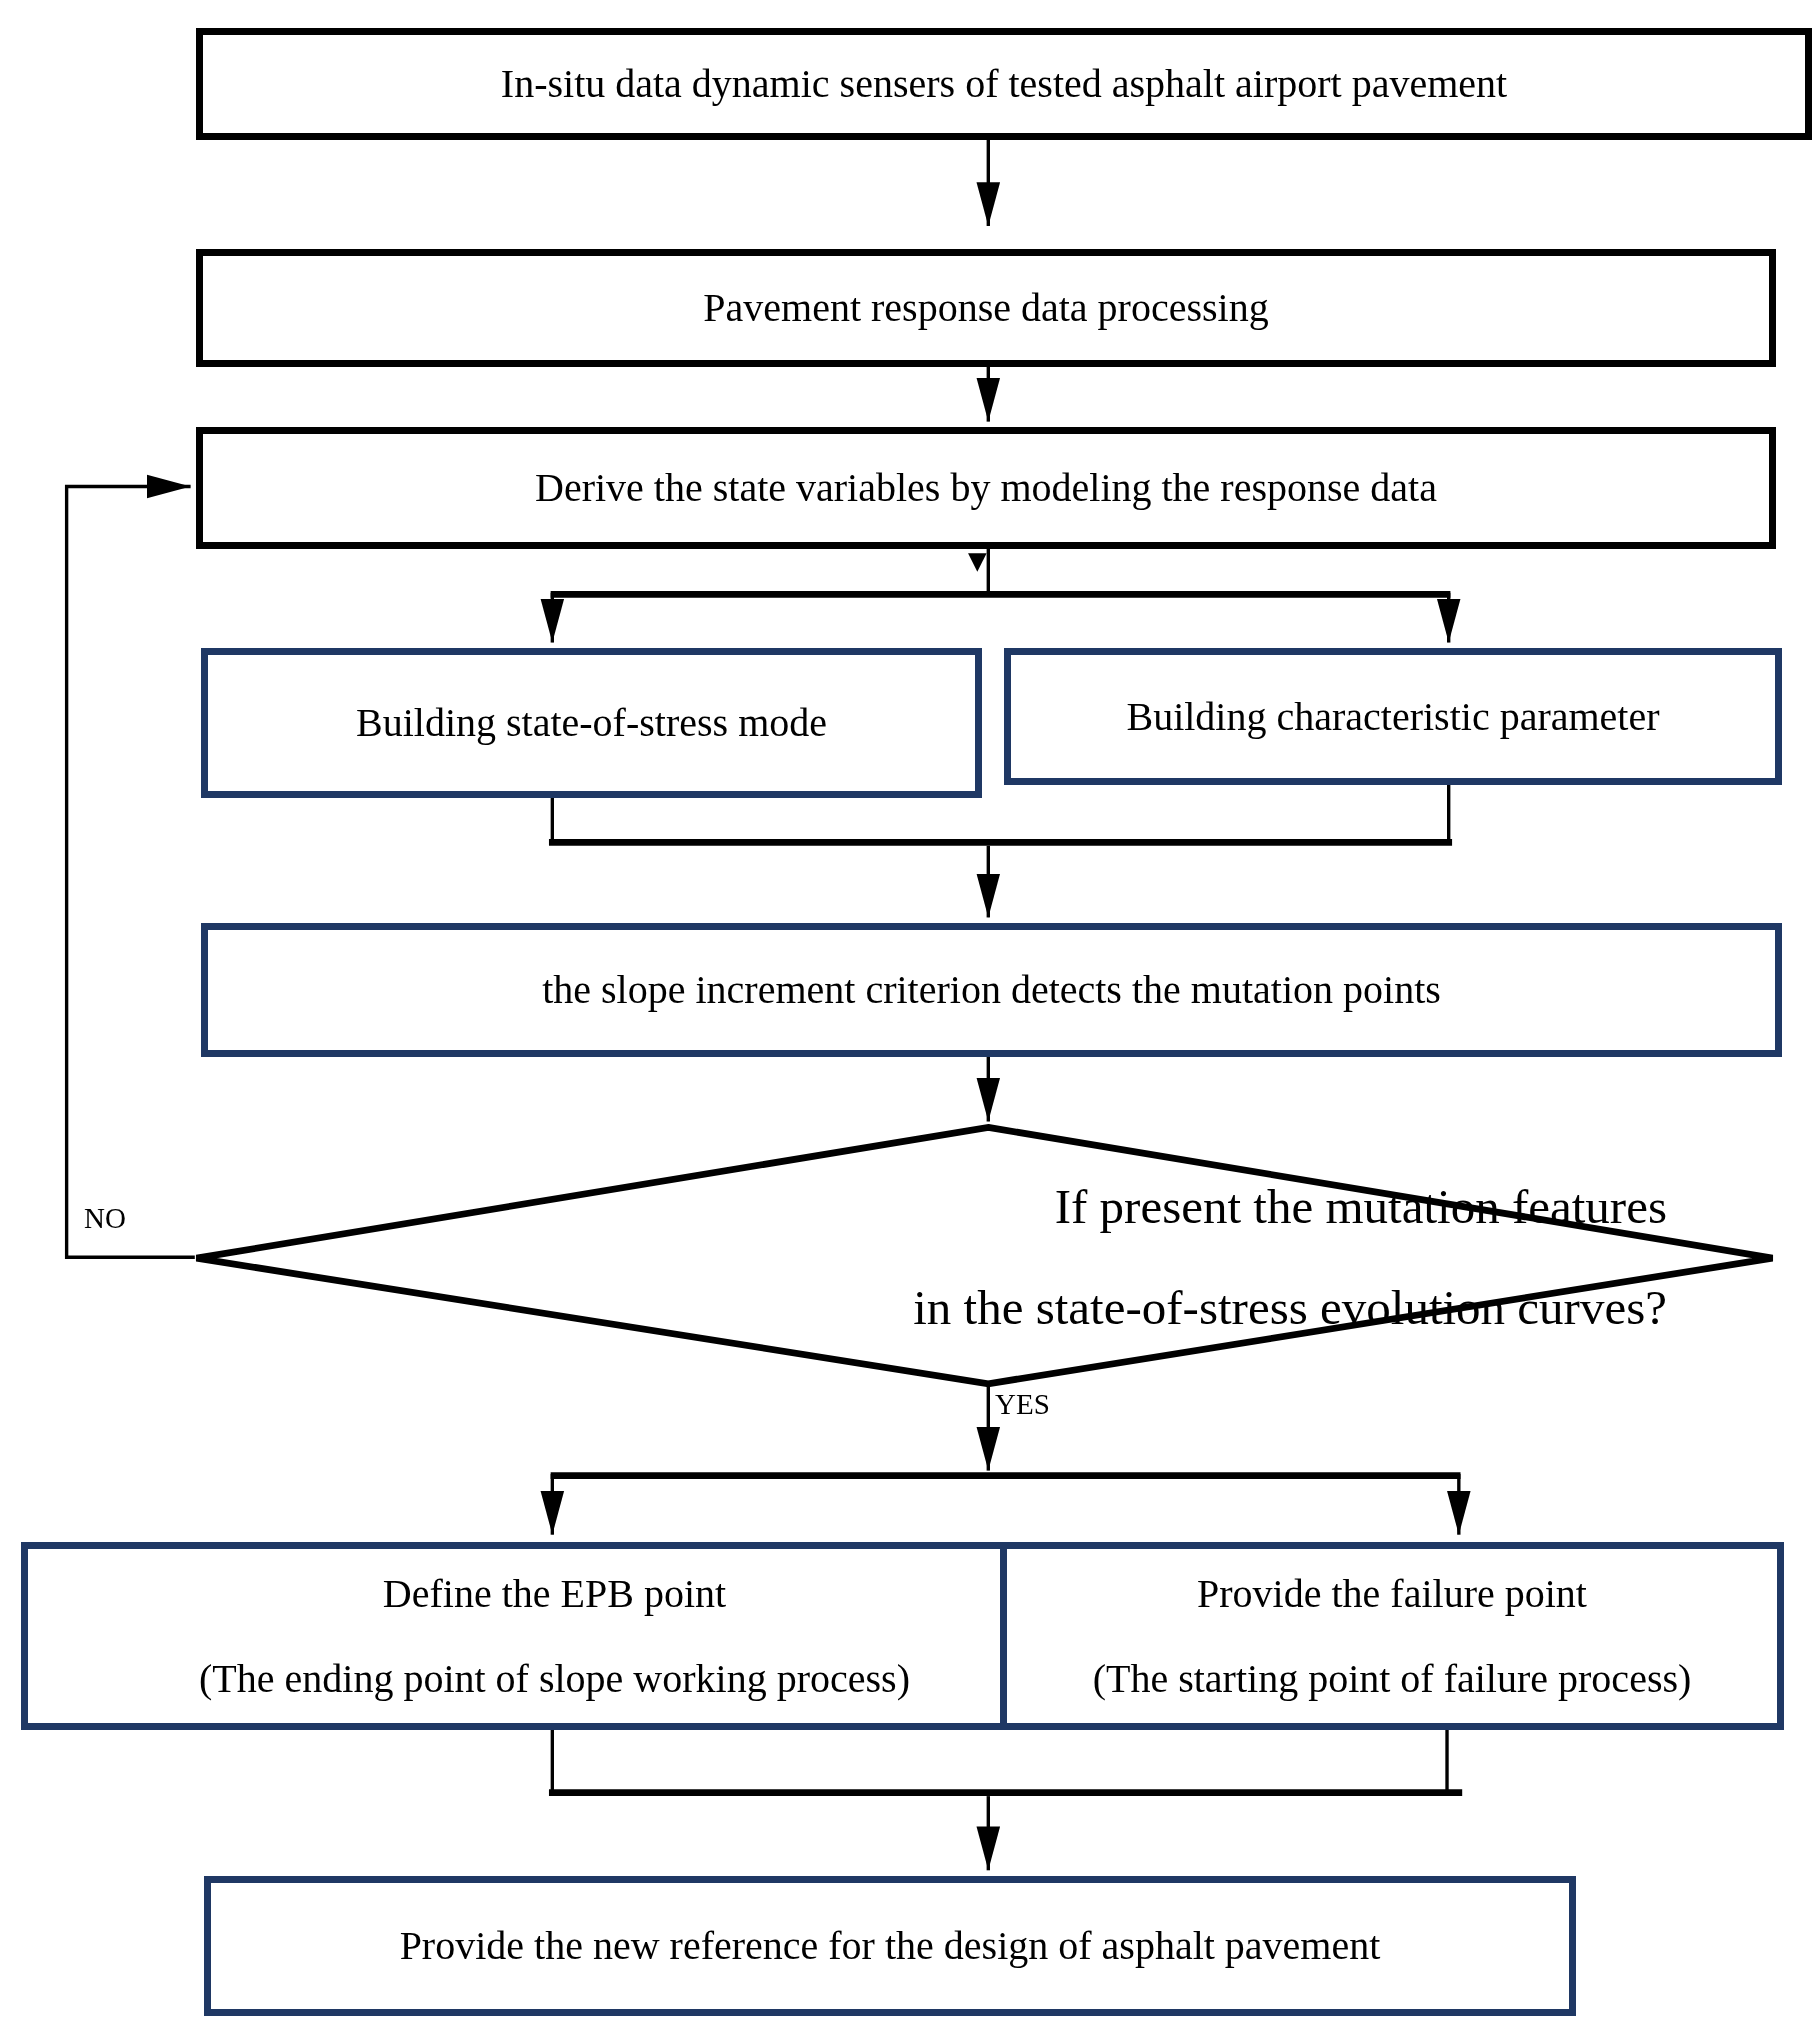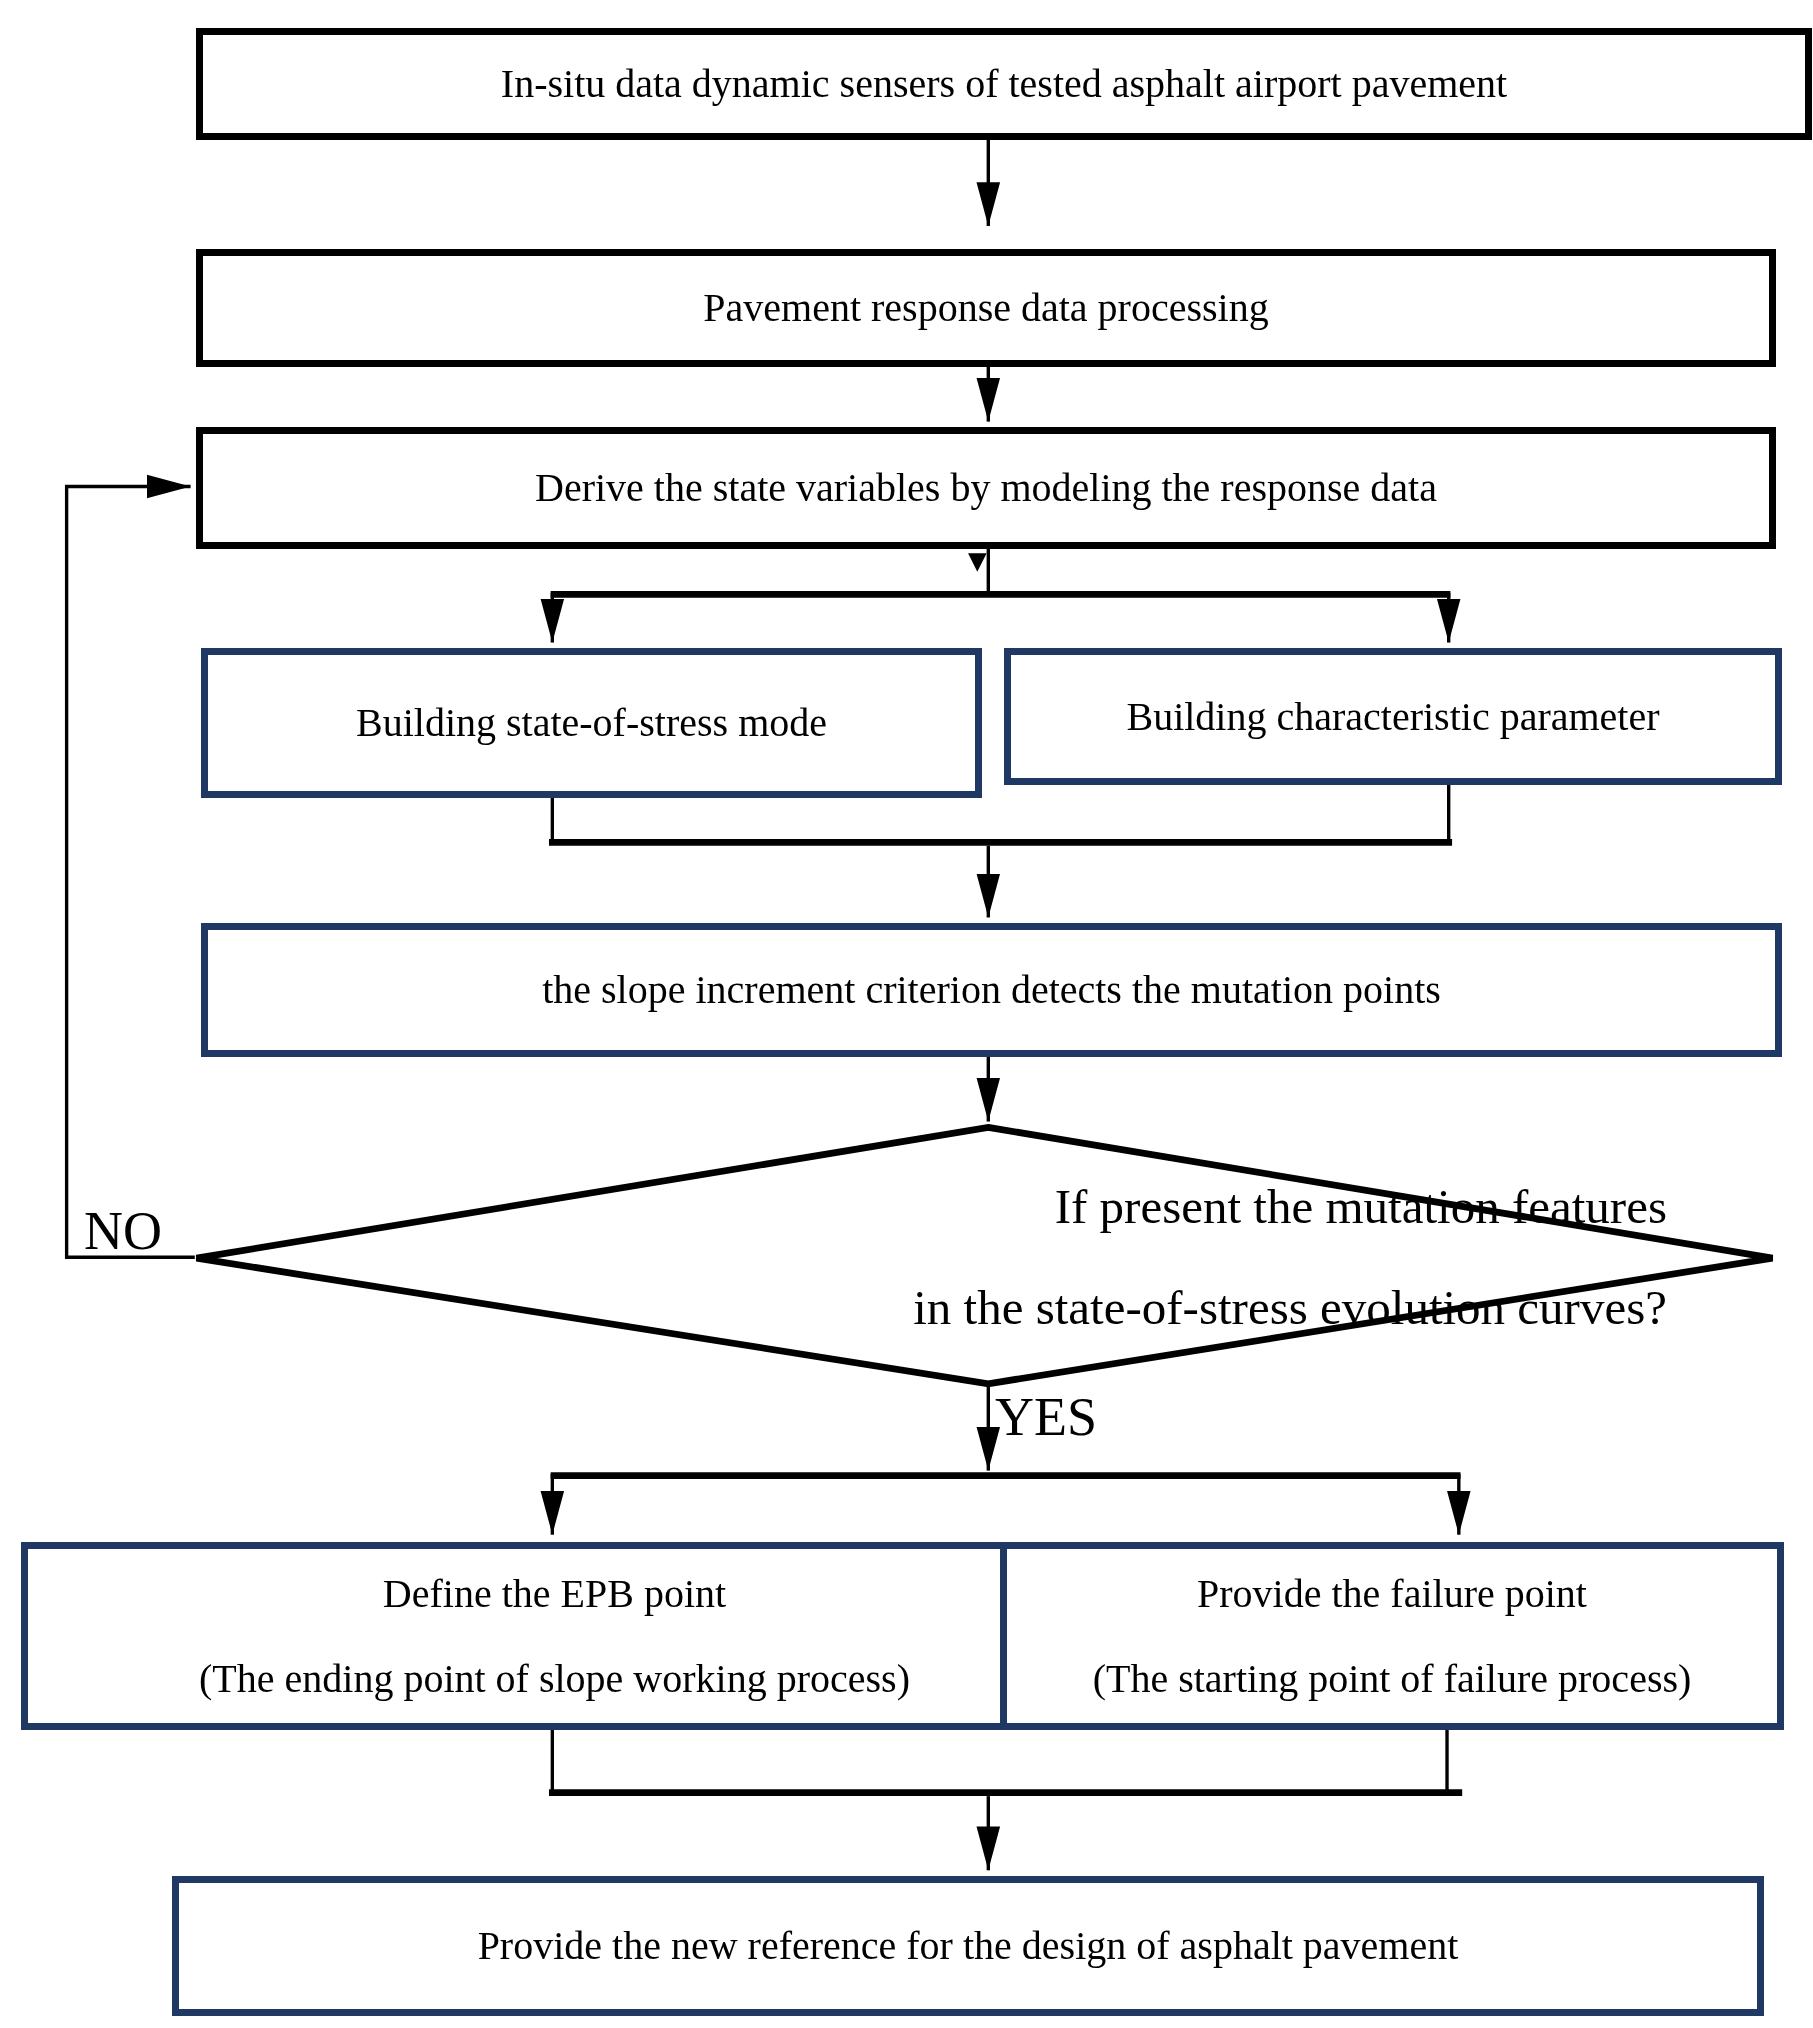--- a/index.html
+++ b/index.html
@@ -33,21 +33,21 @@
     justify-content:center;
     text-align:center;
     font-size:40px;
     line-height:1.2;
   }
   .b-black{border:7.6px solid var(--line);}
   .b-navy{border:7.6px solid var(--navy);}
   .two-line{row-gap:37px;}
   .edge-label{
     position:absolute;
-    font-size:54px;
+    font-size:29px;
     line-height:1;
     background:transparent;
   }
   .dtext{
     position:absolute;
     left:284px;
     width:1383px;
     text-align:right;
     font-size:49px;
     line-height:1.15;
@@ -130,18 +130,18 @@
   <div class="node b-navy two-line" style="left:21px;top:1542px;width:1067px;height:188px;">
     <span>Define the EPB point</span>
     <span>(The ending point of slope working process)</span>
   </div>
 
   <div class="node b-navy two-line" style="left:1000px;top:1542px;width:784px;height:188px;">
     <span>Provide the failure point</span>
     <span>(The starting point of failure process)</span>
   </div>
 
-  <div class="node b-navy" style="left:172px;top:1876px;width:1592px;height:140px;align-items:center;">
+  <div class="node b-navy" style="left:204px;top:1876px;width:1372px;height:140px;align-items:center;">
     <span>Provide the new reference for the design of asphalt pavement</span>
   </div>
 
 </div>
 
 
 </body></html>

